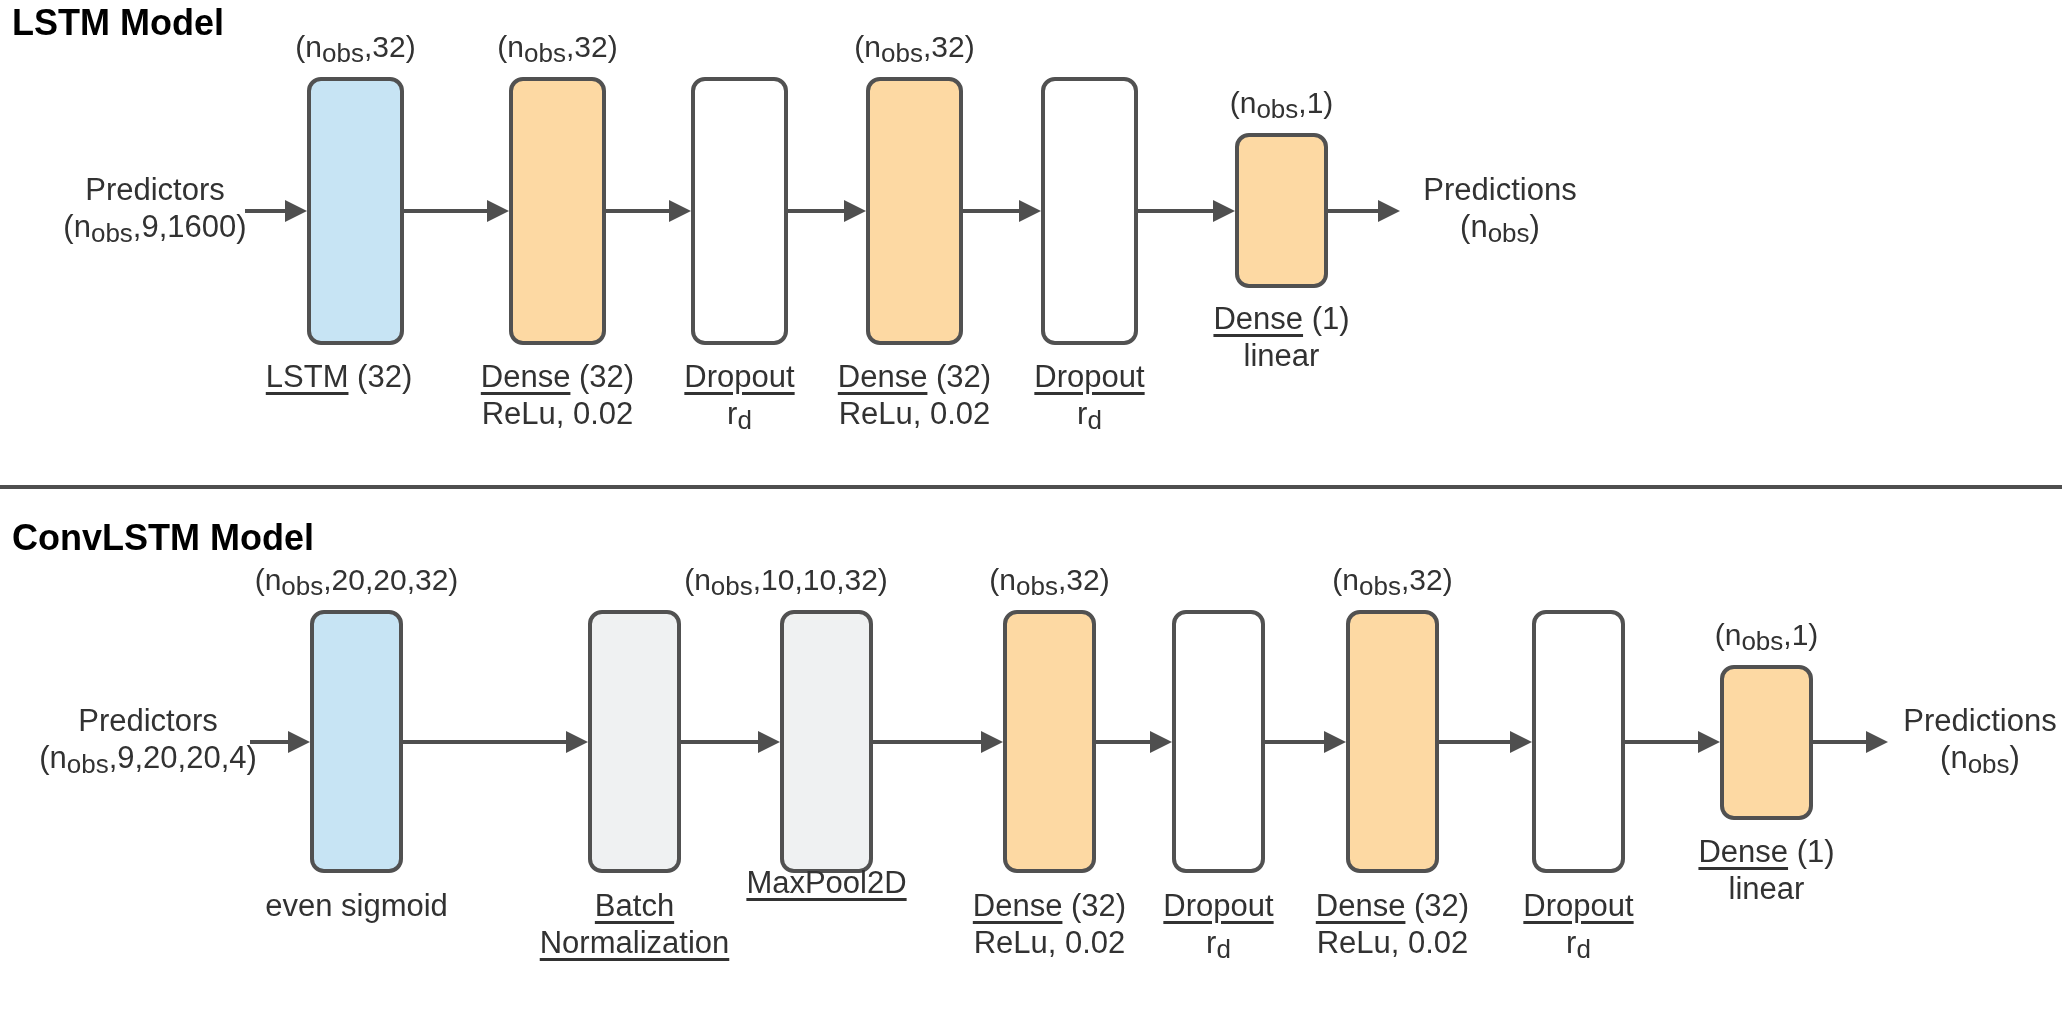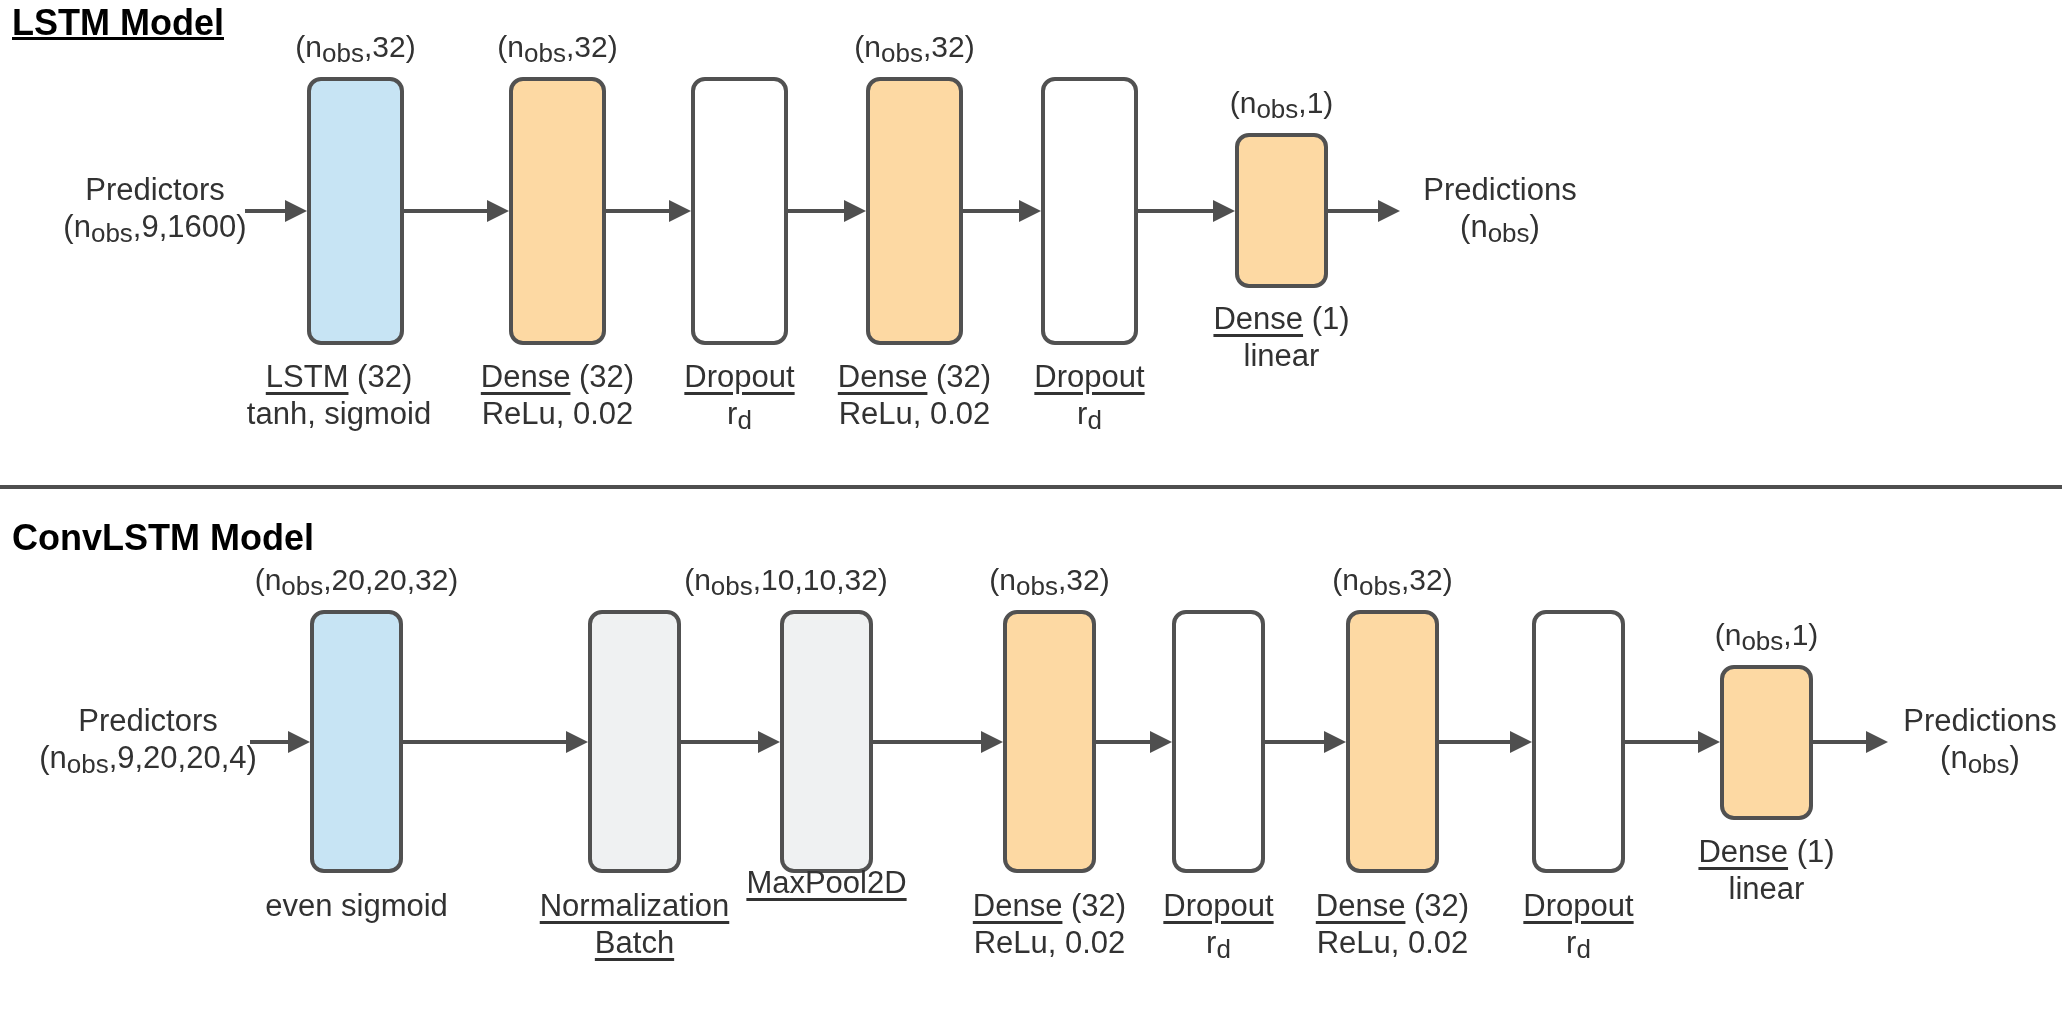--- a/index.html
+++ b/index.html
@@ -15,34 +15,33 @@
   .sb{font-size:26px;vertical-align:-5px;text-align:center;}
   .aline{position:absolute;height:4px;}
   .ahead{position:absolute;width:0;height:0;border-top:11px solid transparent;border-bottom:11px solid transparent;}
   .divider{position:absolute;}
 </style>
 </head>
 <body>
 
 <div id="diagram" style="color: rgb(50, 50, 50);">
     <div>
-      <div class="title" style="left: 12px; top: 3px; color: rgb(0, 0, 0); text-decoration: underline;">LSTM Model</div>
+      <div class="title" style="left: 12px; top: 3px; color: rgb(0, 0, 0);">LSTM Model</div>
       <div class="sidelabel" style="left: -5px; top: 171px; width: 320px;">
         <div class="tline"><span>Predictors</span></div>
         <div class="tline"><span>(n</span><span class="sb">obs</span><span>,9,1600)</span></div>
       </div>
       <div class="sidelabel" style="left: 1340px; top: 171px; width: 320px;">
         <div class="tline"><span>Predictions</span></div>
         <div class="tline"><span>(n</span><span class="sb">obs</span><span>)</span></div>
       </div>
       <div class="box" style="left: 307px; top: 77px; width: 97px; height: 268px; background: rgb(199, 228, 244); border-color: rgb(81, 81, 81);"></div>
       <div class="anno" style="left: 205.5px; top: 27px; width: 300px;"><span>(n</span><span class="sb">obs</span><span>,32)</span></div>
       <div class="label" style="left: 189px; top: 358px; width: 300px;">
         <div class="tline"><span class="u ">LSTM</span><span> (32)</span></div>
-        <div class="tline"><span>tanh, sigmoid</span></div>
       </div>
       <div class="box" style="left: 509px; top: 77px; width: 97px; height: 268px; background: rgb(253, 217, 163); border-color: rgb(81, 81, 81);"></div>
       <div class="anno" style="left: 407.5px; top: 27px; width: 300px;"><span>(n</span><span class="sb">obs</span><span>,32)</span></div>
       <div class="label" style="left: 407.5px; top: 358px; width: 300px;">
         <div class="tline"><span class="u ">Dense</span><span> (32)</span></div>
         <div class="tline"><span>ReLu, 0.02</span></div>
       </div>
       <div class="box" style="left: 691px; top: 77px; width: 97px; height: 268px; background: rgb(255, 255, 255); border-color: rgb(81, 81, 81);"></div>
       <div class="label" style="left: 589.5px; top: 358px; width: 300px;">
         <div class="tline"><span class="u ">Dropout</span></div>
@@ -90,22 +89,22 @@
         <div class="tline"><span>Predictions</span></div>
         <div class="tline"><span>(n</span><span class="sb">obs</span><span>)</span></div>
       </div>
       <div class="box" style="left: 310px; top: 610px; width: 93px; height: 263px; background: rgb(199, 228, 244); border-color: rgb(81, 81, 81);"></div>
       <div class="anno" style="left: 206.5px; top: 560px; width: 300px;"><span>(n</span><span class="sb">obs</span><span>,20,20,32)</span></div>
       <div class="label" style="left: 206.5px; top: 887px; width: 300px;">
         <div class="tline"><span>even sigmoid</span></div>
       </div>
       <div class="box" style="left: 588px; top: 610px; width: 93px; height: 263px; background: rgb(239, 241, 242); border-color: rgb(81, 81, 81);"></div>
       <div class="label" style="left: 484.5px; top: 887px; width: 300px;">
+        <div class="tline"><span class="u ">Batch</span></div>
         <div class="tline"><span class="u ">Normalization</span></div>
-        <div class="tline"><span class="u ">Batch</span></div>
       </div>
       <div class="box" style="left: 780px; top: 610px; width: 93px; height: 263px; background: rgb(239, 241, 242); border-color: rgb(81, 81, 81);"></div>
       <div class="anno" style="left: 636px; top: 560px; width: 300px;"><span>(n</span><span class="sb">obs</span><span>,10,10,32)</span></div>
       <div class="label" style="left: 676.5px; top: 864px; width: 300px;">
         <div class="tline"><span class="u ">MaxPool2D</span></div>
       </div>
       <div class="box" style="left: 1003px; top: 610px; width: 93px; height: 263px; background: rgb(253, 217, 163); border-color: rgb(81, 81, 81);"></div>
       <div class="anno" style="left: 899.5px; top: 560px; width: 300px;"><span>(n</span><span class="sb">obs</span><span>,32)</span></div>
       <div class="label" style="left: 899.5px; top: 887px; width: 300px;">
         <div class="tline"><span class="u ">Dense</span><span> (32)</span></div>

